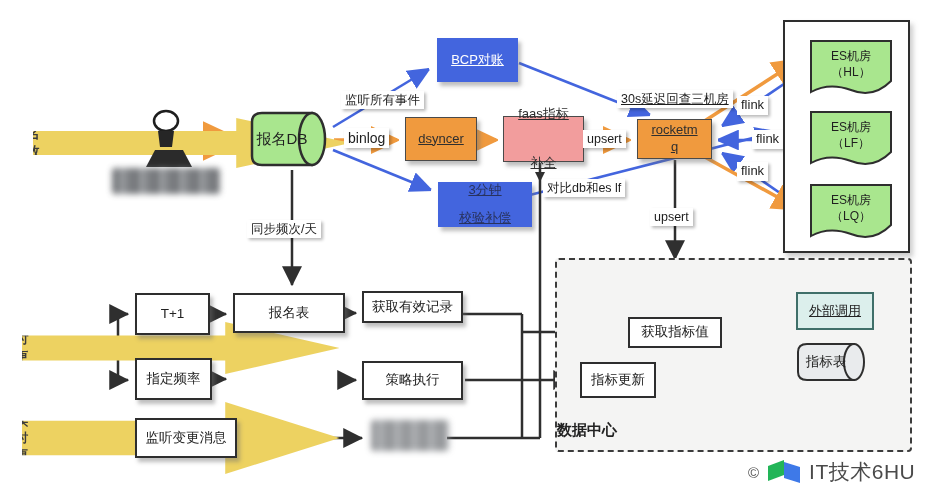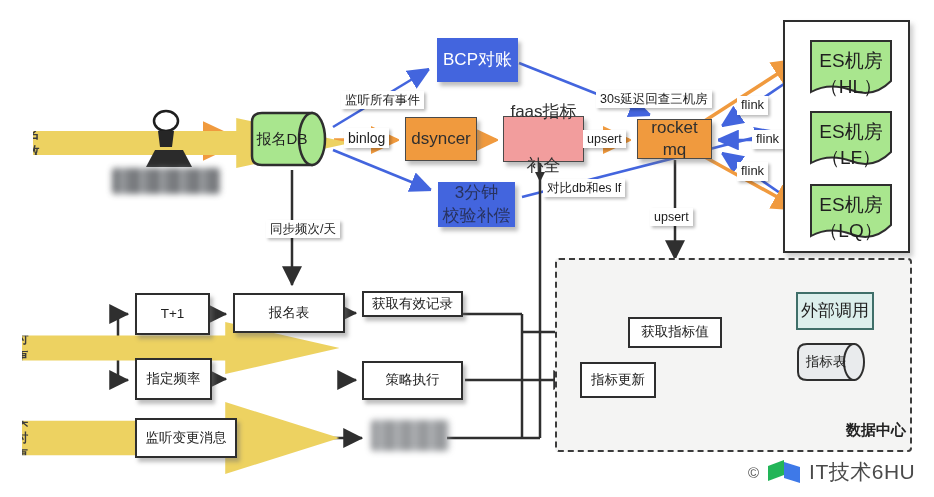--- a/index.html
+++ b/index.html
@@ -5,45 +5,45 @@
   html,body{margin:0;padding:0;background:#fff;}
   #stage{position:relative;width:934px;height:497px;background:#ffffff;overflow:hidden;
          font-family:"Liberation Sans","DejaVu Sans",sans-serif;color:#2a2a2a;}
   .abs{position:absolute;}
   
   .box{position:absolute;background:#fff;border:2px solid #2e2e2e;display:flex;align-items:center;
        justify-content:center;font-size:13.5px;color:#222;box-shadow:3px 4px 4px rgba(110,110,110,.45);
        text-align:center;line-height:1.25;box-sizing:border-box;}
   
   .node{position:absolute;display:flex;flex-direction:column;align-items:center;justify-content:center;
-        font-size:17px;text-align:center;line-height:1.3;box-sizing:border-box;
-        box-shadow:3px 4px 4px rgba(110,110,110,.45);}
+        font-size:13px;text-align:center;line-height:1.3;box-sizing:border-box;
+        box-shadow:3px 4px 4px rgba(110,110,110,.45);text-decoration:underline;}
   .blue{background:#4365DE;color:#fff;}
   .blue-dark-text{background:#4365DE;color:#28325e;font-weight:500;}
   .orange-n{background:#F09A3E;color:#2f2f2f;border:1.5px solid #4a4a4a;}
   .pink-n{background:#F29D9D;color:#2f2f2f;border:1.5px solid #4a4a4a;gap:32px;}
   .cyan-n{background:#DCEFEC;color:#222;border:2px solid #3f6f69;}
   
   .chip{position:absolute;background:#ffffff;color:#1d1d1d;font-size:12.5px;padding:1px 4px;
         line-height:1.3;white-space:nowrap;box-shadow:2px 2px 3px rgba(0,0,0,.28);}
   
   .yarrow{position:absolute;background:#EDD261;
           clip-path:polygon(0 26%,64% 26%,64% 0,100% 50%,64% 100%,64% 74%,0 74%);
           display:flex;align-items:center;justify-content:center;padding-right:34%;
           font-weight:600;color:#3b3b3b;font-size:13px;box-sizing:border-box;
           filter:drop-shadow(2px 3px 2px rgba(0,0,0,.3));}
   
   .dashedbox{position:absolute;background:#f4f4f3;border:2px dashed #3c3c3c;border-radius:4px;box-sizing:border-box;}
-  .dc-title{position:absolute;left:0;right:4px;bottom:10px;text-align:right;font-weight:bold;
+  .dc-title{position:absolute;left:0;right:14px;bottom:10px;text-align:left;font-weight:bold;
             font-size:15px;color:#222;}
   
   .escontainer{position:absolute;background:#fff;border:2px solid #2e2e2e;box-sizing:border-box;
                box-shadow:3px 4px 5px rgba(110,110,110,.35);}
   .doc{position:absolute;width:84px;height:62px;}
-  .doc .doclabel{position:absolute;left:0;right:0;top:9px;text-align:center;font-size:19px;
+  .doc .doclabel{position:absolute;left:0;right:0;top:9px;text-align:center;font-size:12px;
                  color:#1f1f1f;line-height:1.35;}
   
   .redact{position:absolute;border-radius:3px;filter:blur(3px);
           background:repeating-linear-gradient(90deg,#5c5f63 0 7px,#8a8d91 7px 13px,#6b6e72 13px 20px);
           opacity:.85;}
   .redact.light{opacity:.75;background:repeating-linear-gradient(90deg,#6f7276 0 6px,#989b9f 6px 11px,#7d8084 11px 17px);}
   
   .cyl-label{position:absolute;display:flex;align-items:center;justify-content:center;font-size:15px;color:#1f1f1f;}
   
   .footer{position:absolute;display:flex;align-items:center;gap:7px;}
@@ -140,36 +140,36 @@
 
   <div class="node pink-n" style="left:503px;top:116px;width:81px;height:46px;">
     <span>faas指标</span>
     <span>补全</span>
   </div>
 
   <div class="chip" style="left:583px;top:130px;">upsert</div>
 
   <div class="node orange-n" style="left:637px;top:119px;width:75px;height:40px;padding:8px 10px;word-break:break-all;">rocketmq</div>
 
-  <div class="chip" style="left:596px;top:90px;">30s延迟回查三机房</div>
-
-  <div class="node blue-dark-text" style="left:438px;top:182px;width:77px;height:45px;">
+  <div class="chip" style="left:617px;top:90px;text-decoration:underline;">30s延迟回查三机房</div>
+
+  <div class="node blue-dark-text" style="left:438px;top:182px;width:94px;height:45px;justify-content:space-between;">
     <span>3分钟</span>
     <span>校验补偿</span>
   </div>
 
   <div class="chip" style="left:543px;top:179px;">对比db和es lf</div>
 
   <div class="chip" style="left:650px;top:208px;">upsert</div>
 
   <div class="chip" style="left:737px;top:96px;font-size:13px;">flink</div>
   <div class="chip" style="left:752px;top:130px;font-size:13px;">flink</div>
   <div class="chip" style="left:737px;top:162px;font-size:13px;">flink</div>
 
-  <div class="chip" style="left:247px;top:220px;margin-left:19px;">同步频次/天</div>
+  <div class="chip" style="left:247px;top:220px;">同步频次/天</div>
 
   <div class="escontainer" style="left:783px;top:20px;width:127px;height:233px;"></div>
 
   <div class="doc" style="left:809px;top:39px;">
     <svg width="84" height="62">
       <path d="M2,2 H82 V42 Q64,60 42,51 Q20,43 2,53 Z" fill="#A9E68E" stroke="#2e2e2e" stroke-width="2"></path>
     </svg>
     <div class="doclabel">
       <span>ES机房</span><br>
       <span>（HL）</span>
@@ -196,21 +196,21 @@
 
   <div class="yarrow" style="left:22px;top:322px;width:83px;height:52px;">
     <span>定时更新</span>
   </div>
   <div class="yarrow" style="left:22px;top:402px;width:102px;height:72px;font-size:12.5px;">
     <span>准实时更新</span>
   </div>
 
   <div class="box" style="left:135px;top:293px;width:75px;height:42px;">T+1</div>
   <div class="box" style="left:233px;top:293px;width:112px;height:40px;">报名表</div>
-  <div class="box" style="left:362px;top:291px;width:101px;height:26px;">获取有效记录</div>
+  <div class="box" style="left:362px;top:291px;width:101px;height:32px;">获取有效记录</div>
 
   <div class="box" style="left:135px;top:358px;width:77px;height:42px;">指定频率</div>
   <div class="box" style="left:362px;top:361px;width:101px;height:39px;">策略执行</div>
 
   <div class="box" style="left:135px;top:418px;width:102px;height:40px;">监听变更消息</div>
 
   <div class="redact light" style="left:371px;top:420px;width:78px;height:31px;"></div>
 
   <div class="dashedbox" style="left:555px;top:258px;width:357px;height:194px;">
     <div class="dc-title">数据中心</div>

